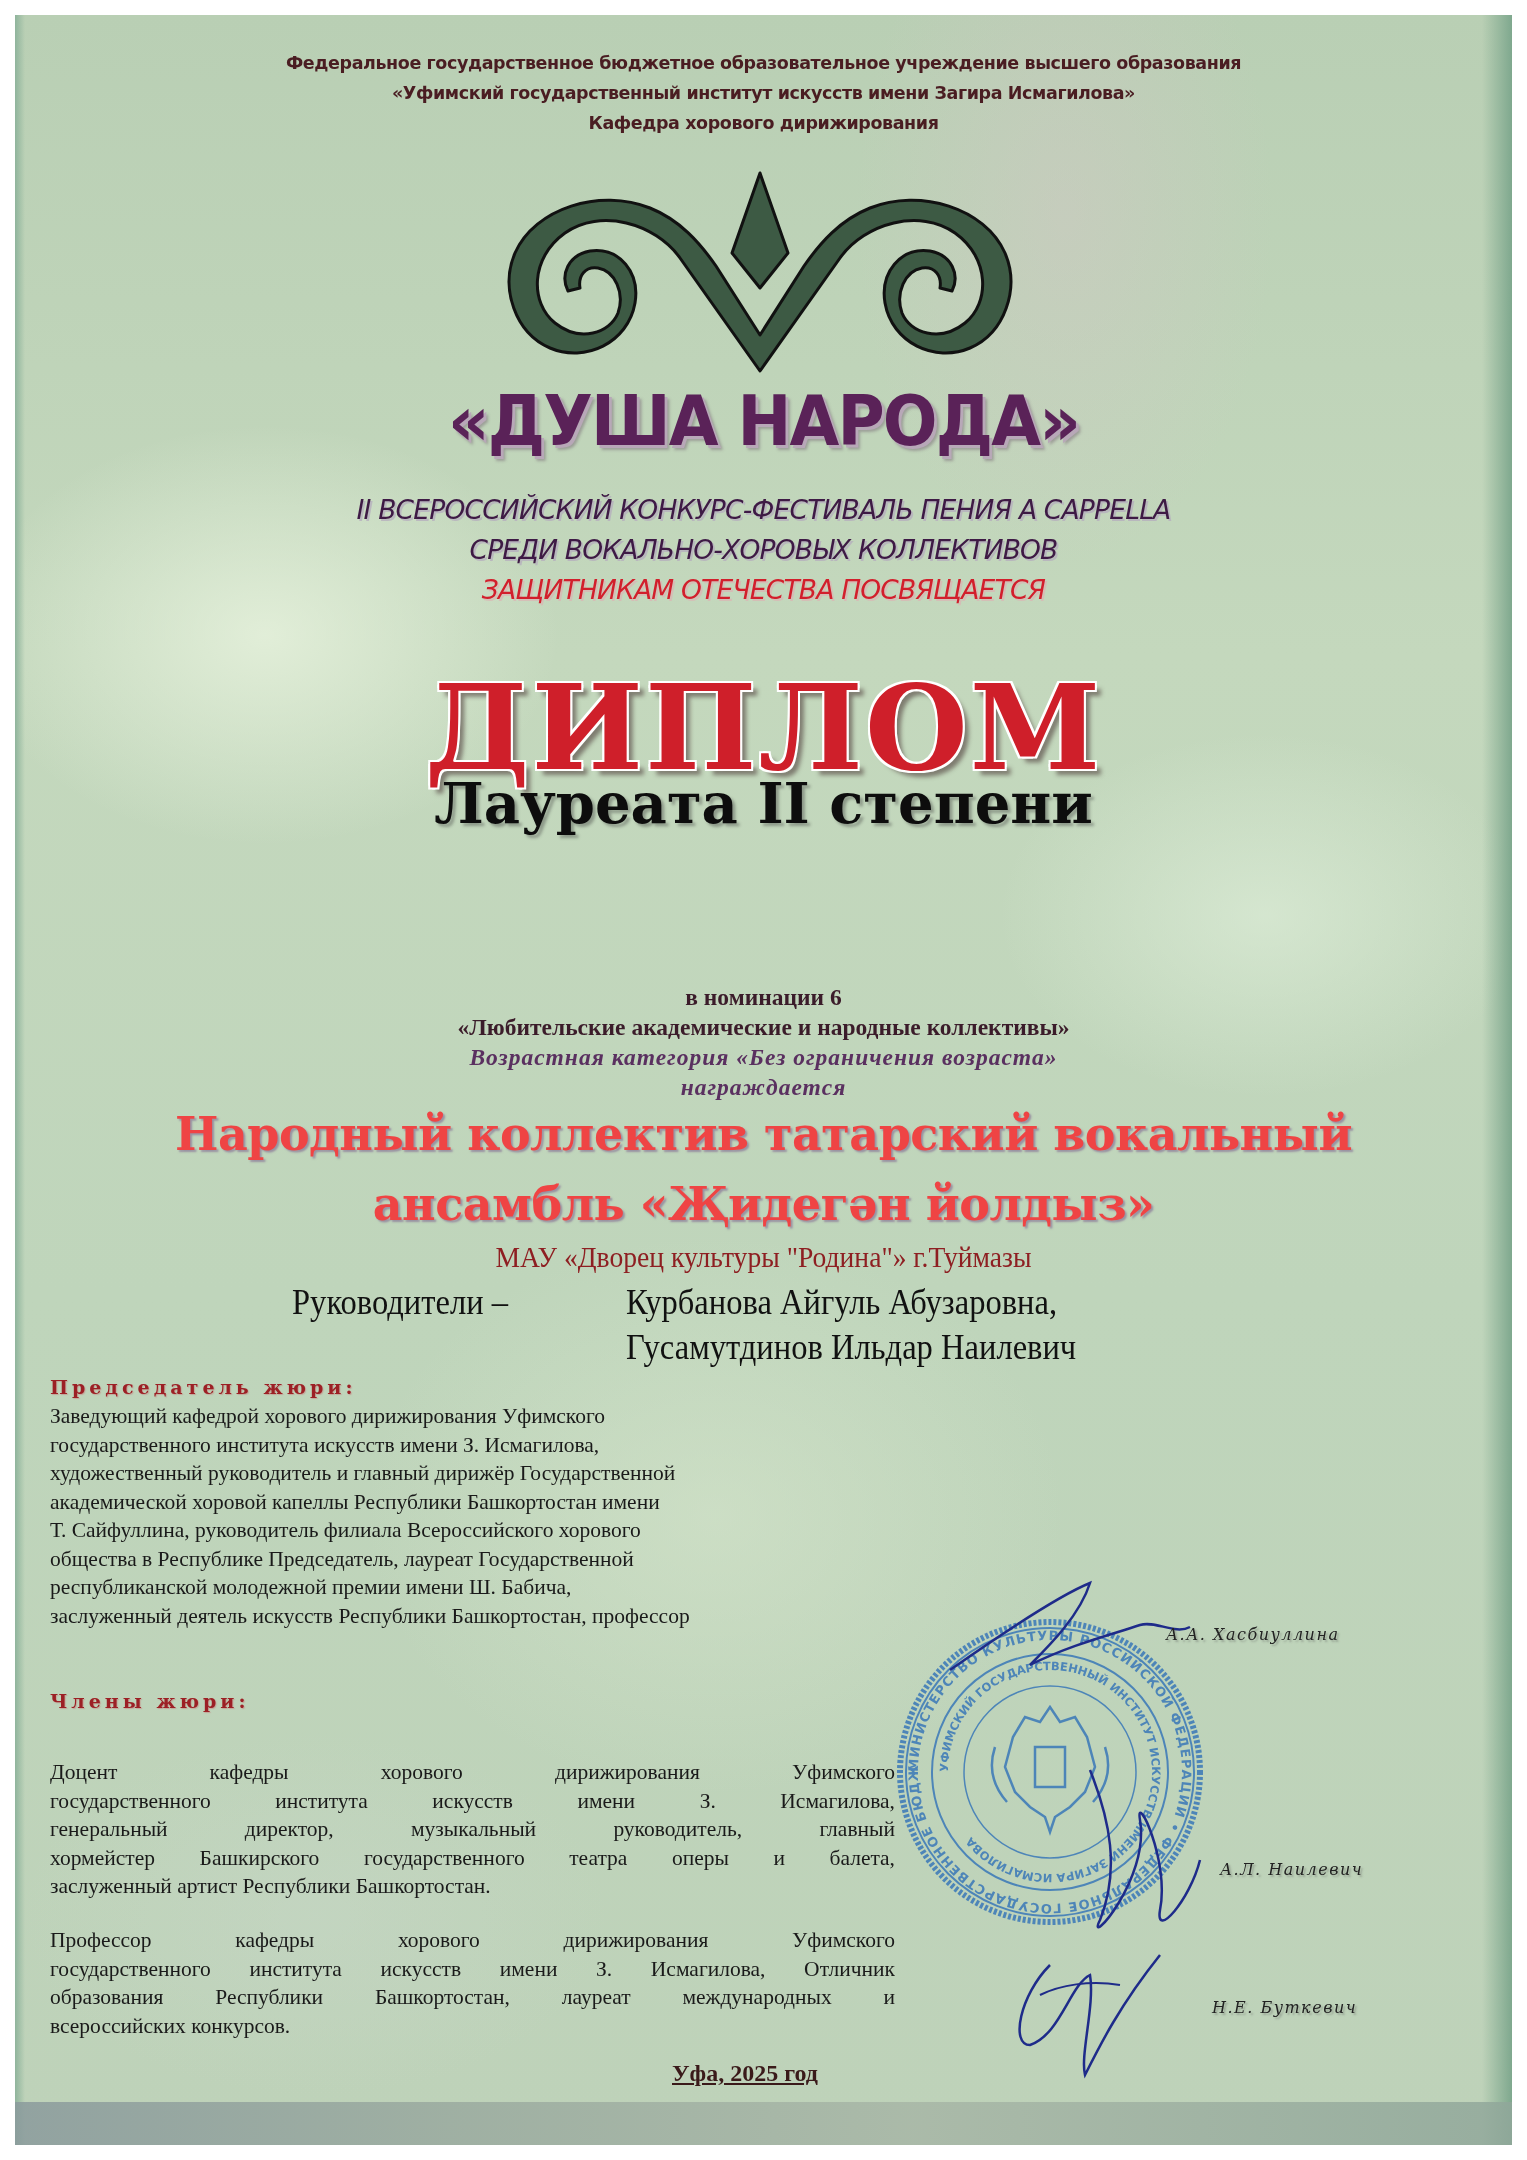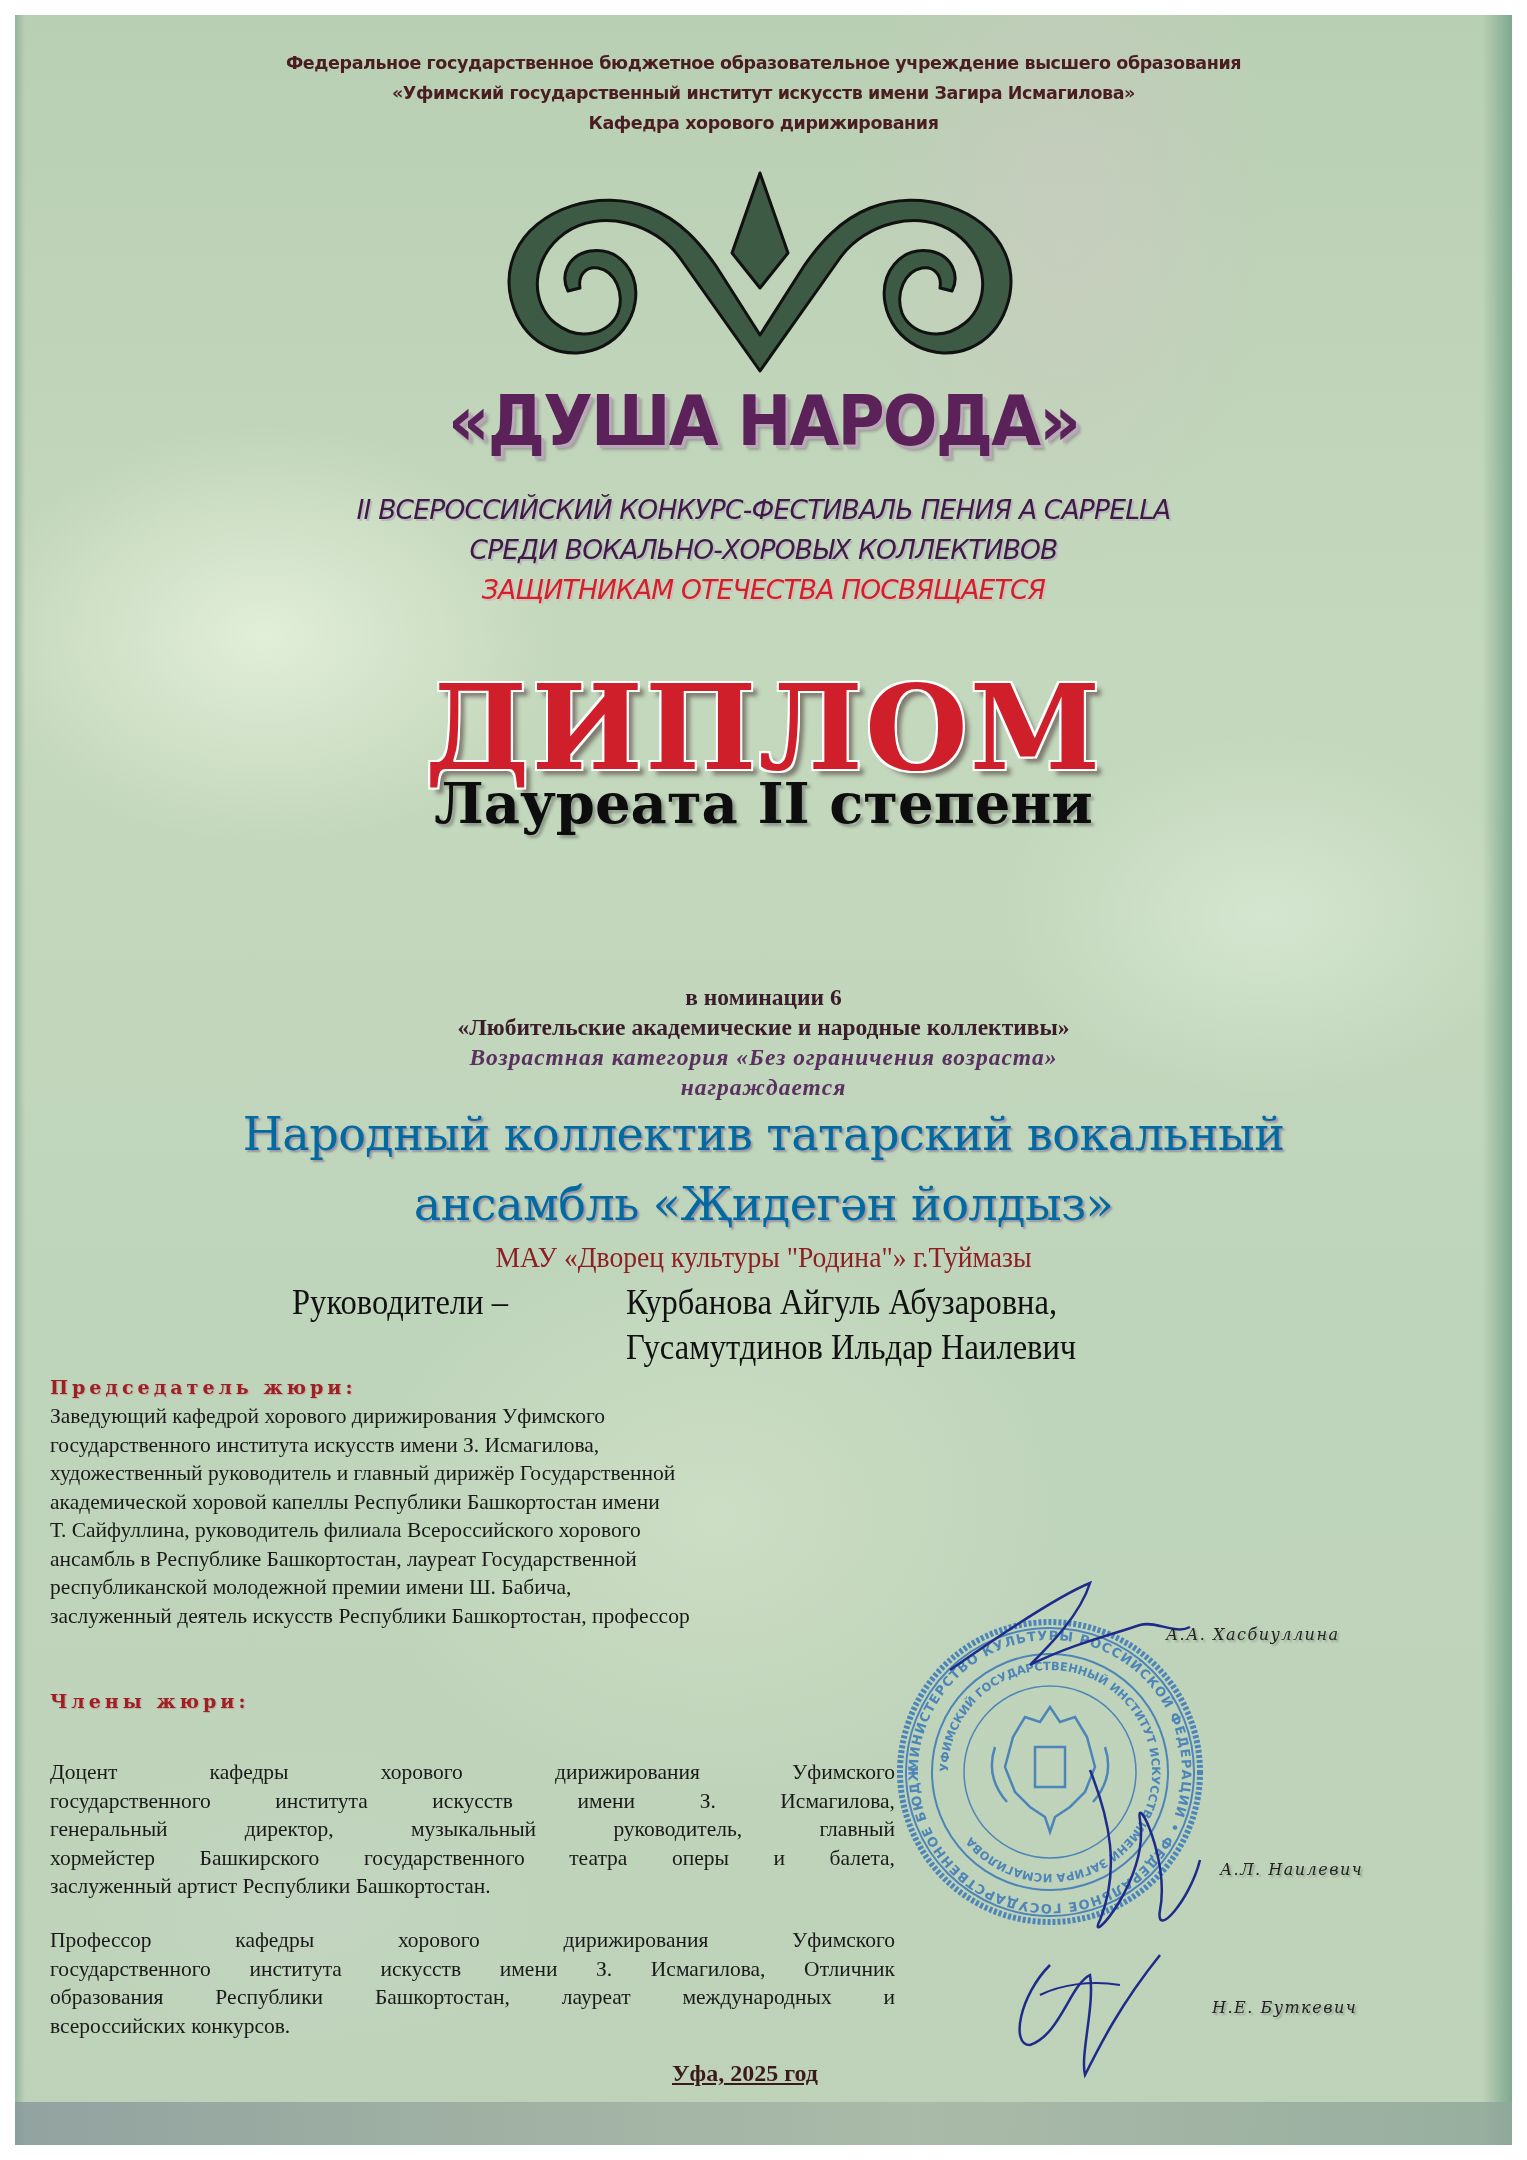--- a/index.html
+++ b/index.html
@@ -55,21 +55,21 @@
     font-family: "DejaVu Serif", serif; font-weight: bold; color: #0d0d0d;
     font-size: 56px; letter-spacing: 0px;
     text-shadow: 3px 3px 3px rgba(60,60,60,0.4);
   }
   .nom {
     font-family: "Liberation Serif", serif; font-weight: bold; color: #3b1c2a;
     font-size: 23.5px; line-height: 31px;
   }
   .nom.italic { font-style: italic; color: #5a3060; letter-spacing: 1px; }
   .winner {
-    font-family: "DejaVu Serif", serif; color: #0369a1; font-weight: normal;
+    font-family: "DejaVu Serif", serif; color: #ef4444; font-weight: bold;
     font-size: 46px; line-height: 68px; letter-spacing: -0.5px;
     text-shadow: 2px 2px 2px rgba(120,90,140,0.55);
   }
   .org {
     font-family: "Liberation Serif", serif; color: #8e1f22; font-size: 30px;
     transform: scaleX(0.92);
   }
   .leaders {
     position: absolute; font-family: "Liberation Serif", serif; color: #111;
     font-size: 35px; transform: scaleX(0.93); transform-origin: left top;
@@ -168,21 +168,21 @@
 <div class="leaders" style="left:626px; top:1283px;">Курбанова Айгуль Абузаровна,</div>
 <div class="leaders" style="left:626px; top:1328px;">Гусамутдинов Ильдар Наилевич</div>
 
 <div class="jury-h" style="left:50px; top:1376px;">Председатель жюри:</div>
 <div class="jury-p" style="left:50px; top:1402px;">
   <span class="ln">Заведующий кафедрой хорового дирижирования  Уфимского</span>
   <span class="ln">государственного института искусств имени З. Исмагилова,</span>
   <span class="ln">художественный руководитель и главный дирижёр Государственной</span>
   <span class="ln">академической хоровой капеллы Республики Башкортостан имени</span>
   <span class="ln"> Т. Сайфуллина, руководитель филиала Всероссийского хорового</span>
-  <span class="ln">ансамбль в Республике Башкортостан, лауреат Государственной</span>
+  <span class="ln">общества в Республике Председатель, лауреат Государственной</span>
   <span class="ln">республиканской молодежной премии имени Ш. Бабича,</span>
   <span class="ln">заслуженный деятель искусств Республики Башкортостан, профессор</span>
 </div>
 
 <div class="jury-h" style="left:50px; top:1690px;">Члены жюри:</div>
 <div class="jury-p just" style="left:50px; top:1758px; width:845px;">
   <span class="ln">Доцент кафедры хорового дирижирования Уфимского</span>
   <span class="ln">государственного института искусств имени З. Исмагилова,</span>
   <span class="ln">генеральный директор, музыкальный руководитель, главный</span>
   <span class="ln">хормейстер Башкирского государственного театра оперы и балета,</span>

